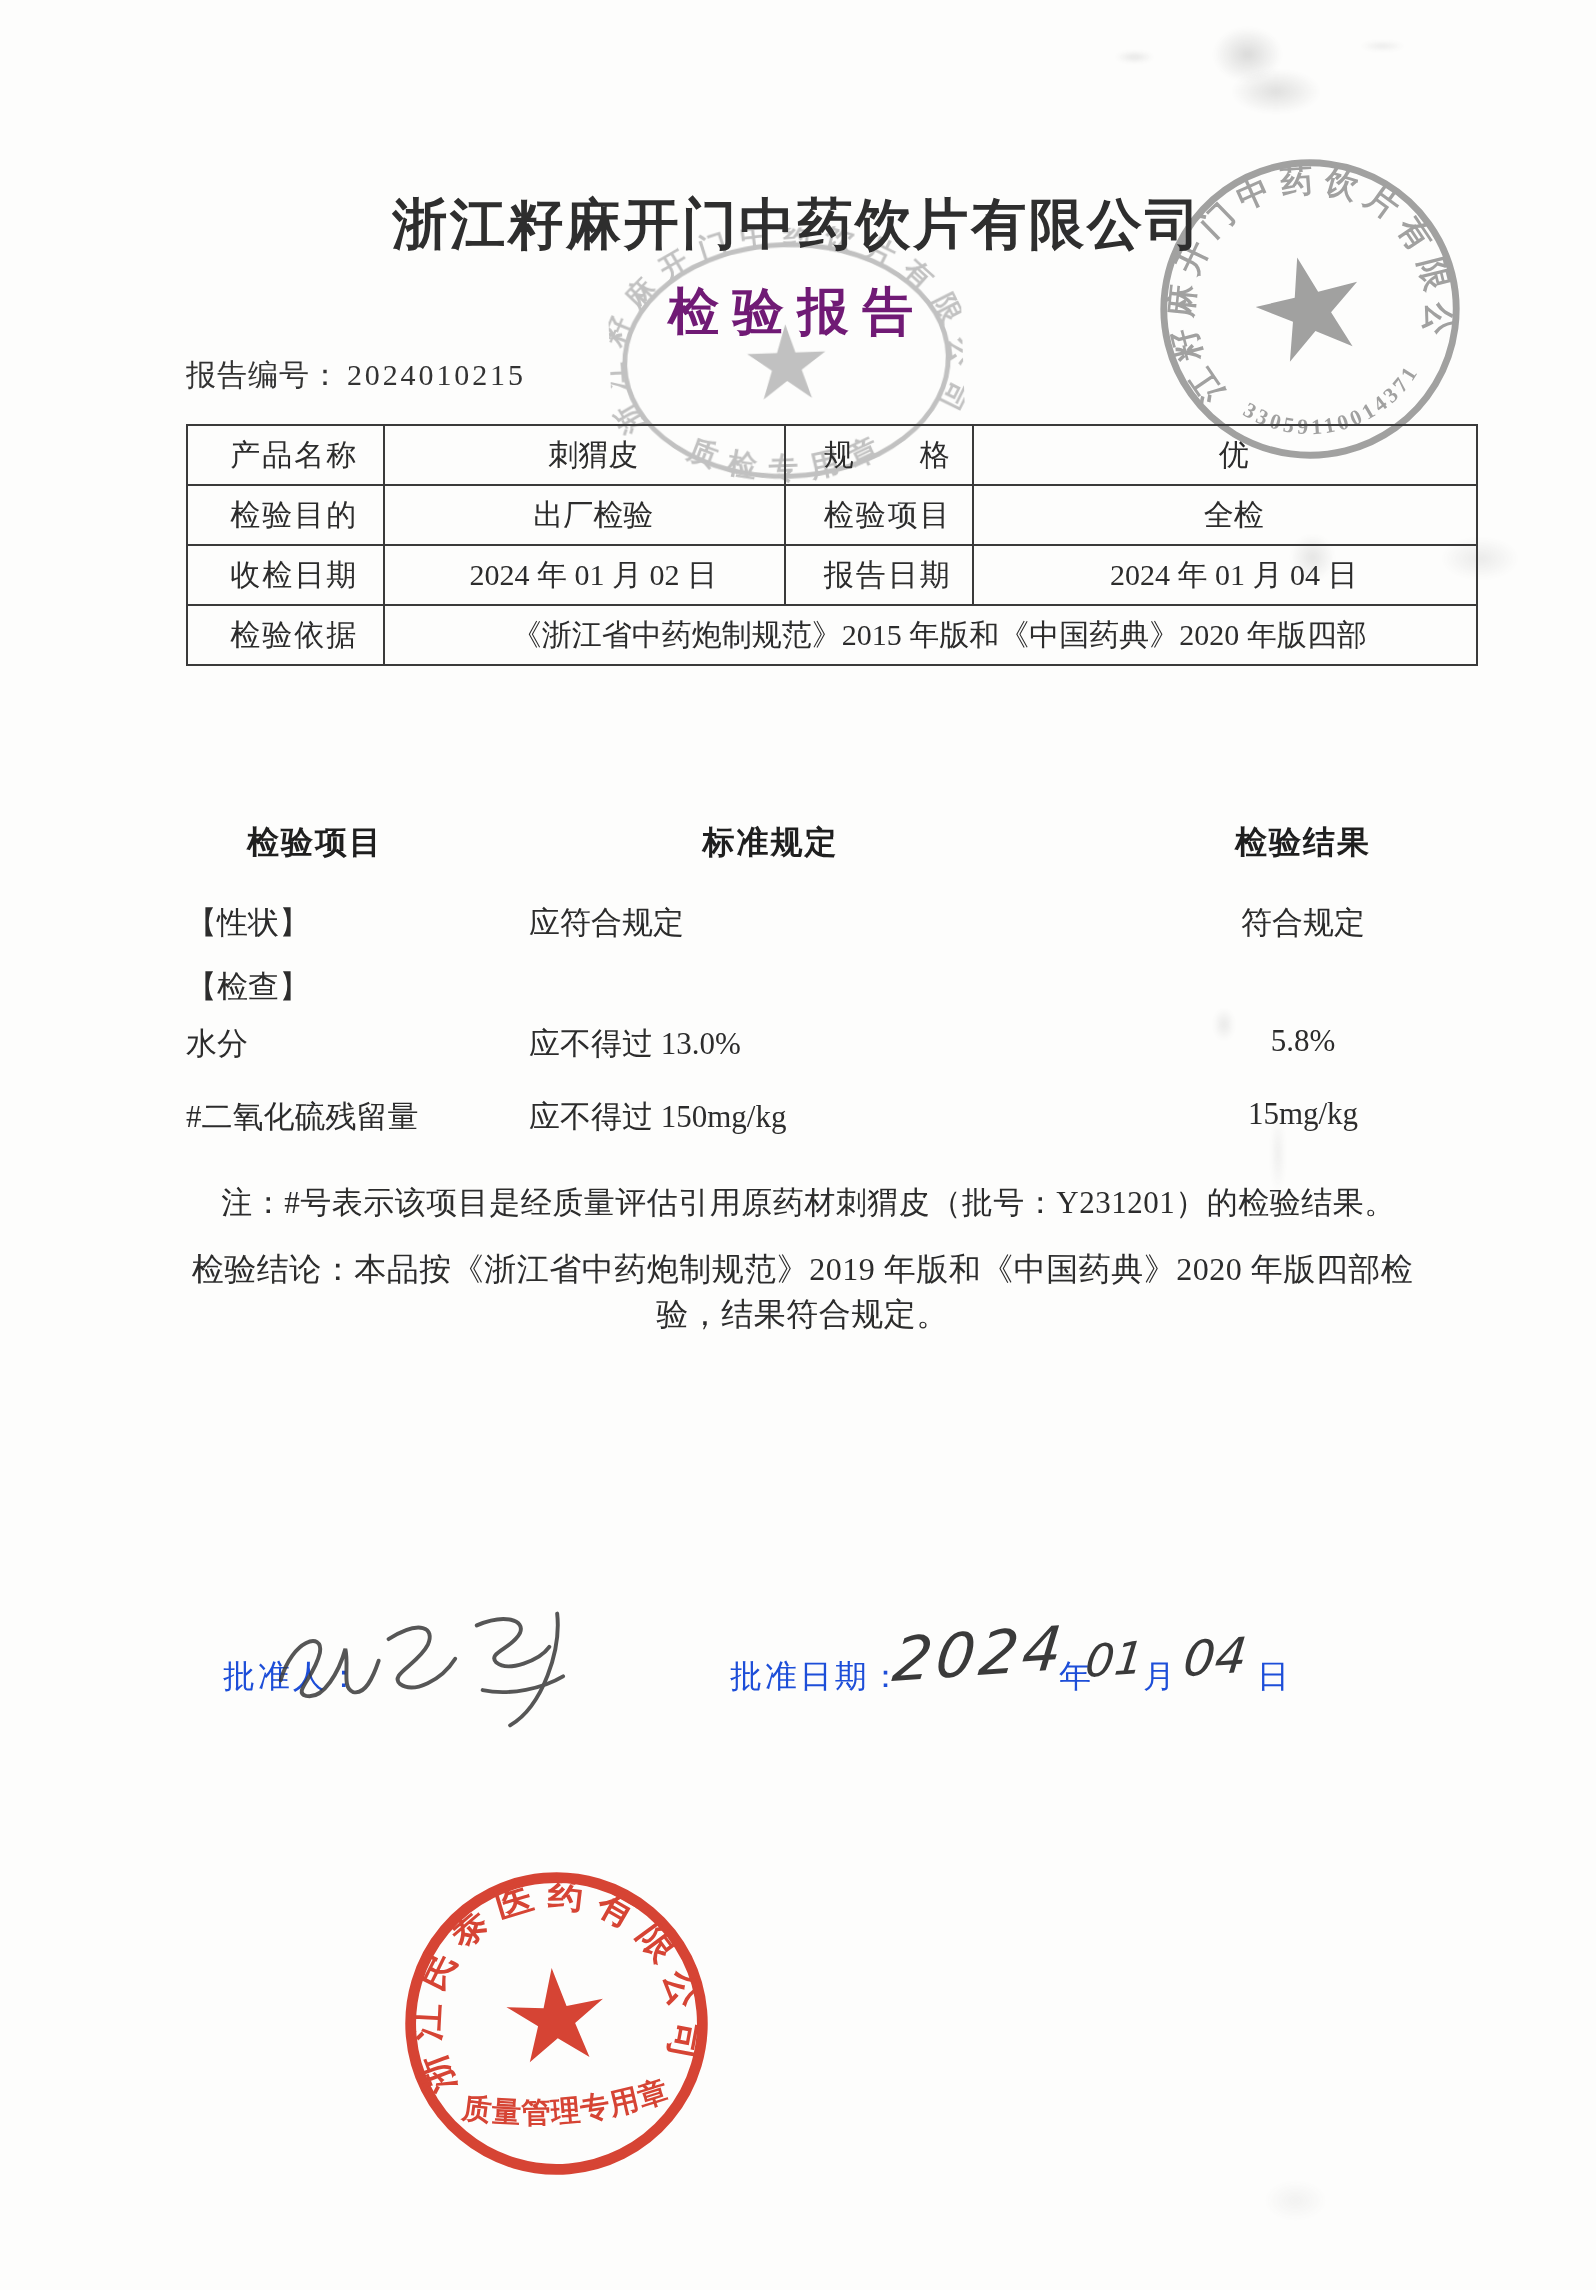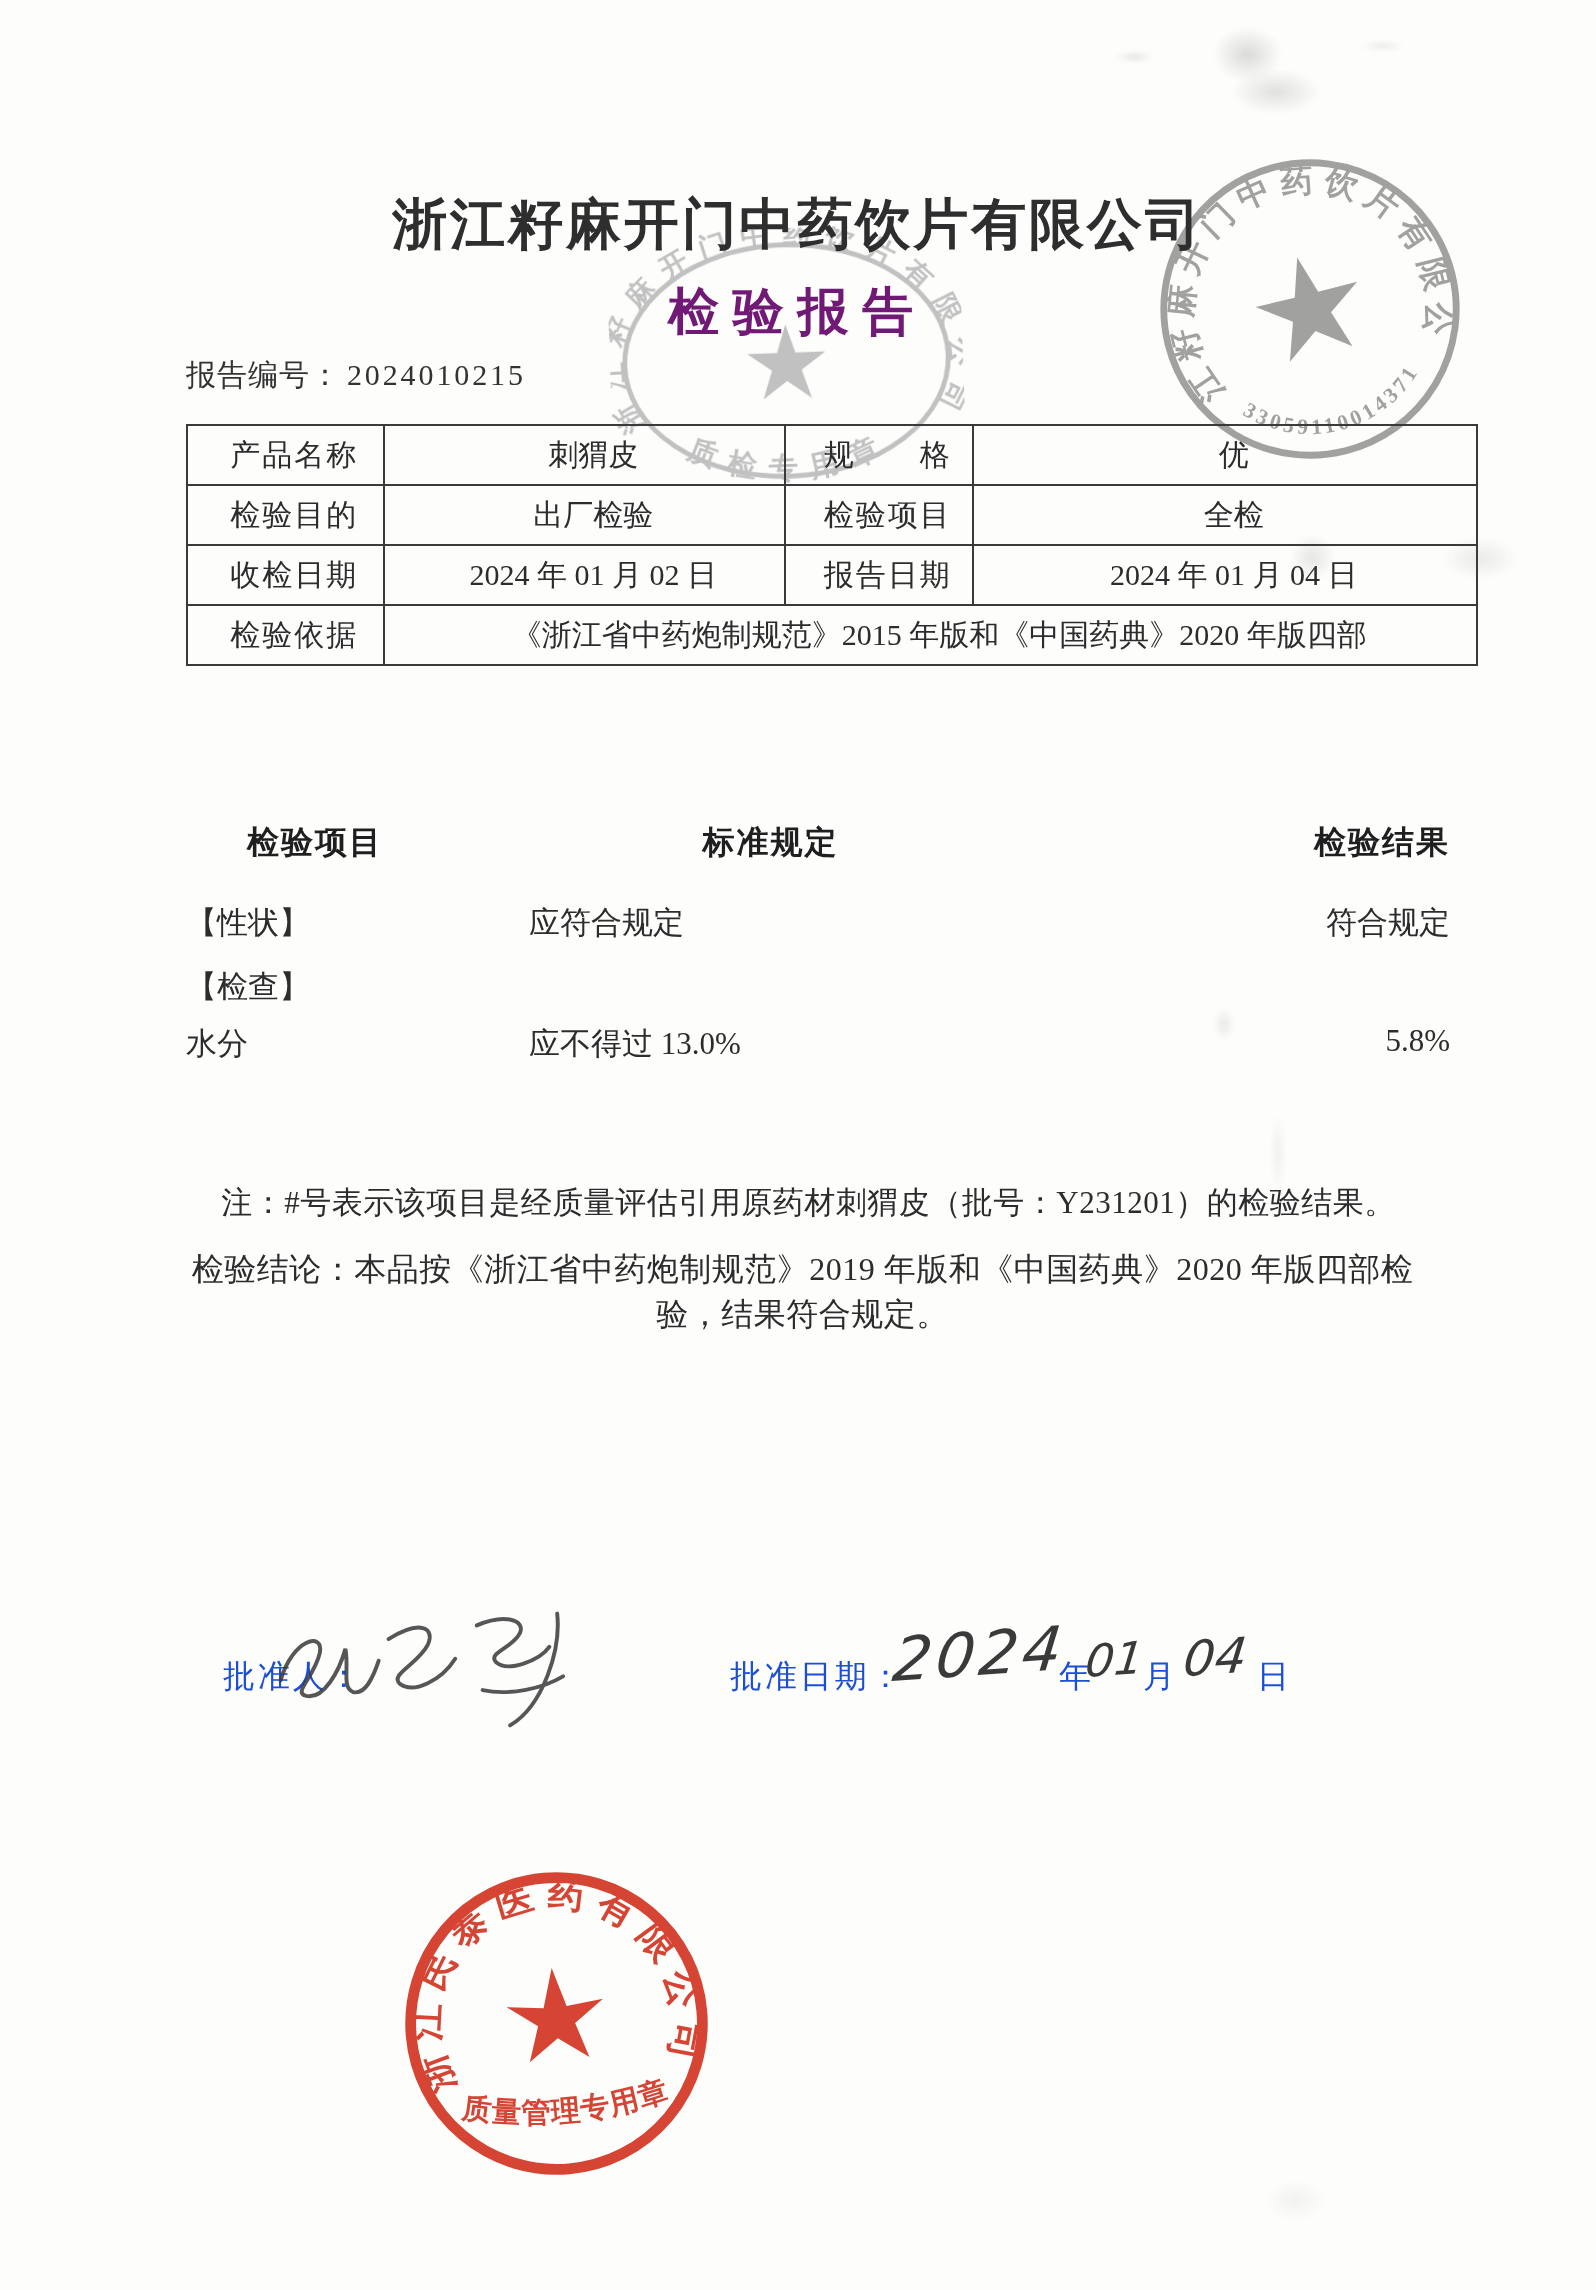--- a/index.html
+++ b/index.html
@@ -29,21 +29,21 @@
     border:2.4px solid #3a3a3a;height:58px;font-size:30px;color:#2c2c2c;
     padding:0 0 0 17.6px;vertical-align:middle;white-space:nowrap;overflow:visible;font-family:Liberation Serif, serif;
   }
   #info-table td.lbl{letter-spacing:2px;}
 
   
   .res-row{position:absolute;left:186px;width:1235px;height:43px;font-size:31px;color:#2c2c2c;}
   .res-row span{position:absolute;top:0;white-space:nowrap;}
   .res-item{left:0;}
   .res-std{left:343px;}
-  .res-val{left:970px;width:294px;text-align:right;}
+  .res-val{left:970px;width:294px;text-align:center;}
   #res-header{font-weight:bold;font-size:32px;color:#1f1f1f;}
   #res-header .res-item{left:61px;letter-spacing:2px;}
   #res-header .res-std-h{left:452px;width:265px;text-align:center;letter-spacing:2px;}
   #res-header .res-val{letter-spacing:2px;}
 
   #note-line{left:186px;top:1182px;width:1245px;font-size:31px;color:#2c2c2c;letter-spacing:0.5px;}
   #conclusion{left:186px;top:1247px;width:1233px;font-size:32px;line-height:1.42;color:#2c2c2c;letter-spacing:0.5px;}
 
   
   #approval{left:0;top:1647px;width:1597px;height:157px;}
@@ -156,20 +156,25 @@
   </div>
   <div class="res-row" style="top:966px">
     <span class="res-item">【检查】</span>
     <span class="res-std"></span>
     <span class="res-val"></span>
   </div>
   <div class="res-row" style="top:1023px">
     <span class="res-item">水分</span>
     <span class="res-std">应不得过 13.0%</span>
     <span class="res-val">5.8%</span>
+  </div>
+  <div class="res-row" style="top:1096px">
+    <span class="res-item">#二氧化硫残留量</span>
+    <span class="res-std">应不得过 150mg/kg</span>
+    <span class="res-val">15mg/kg</span>
   </div>
 
   <div id="note-line" class="abs">注：#号表示该项目是经质量评估引用原药材刺猬皮（批号：Y231201）的检验结果。</div>
   <div id="conclusion" class="abs">检验结论：本品按《浙江省中药炮制规范》2019 年版和《中国药典》2020 年版四部检验，结果符合规定。</div>
 
   <div id="approval" class="abs">
     <span id="lbl-approver" class="plabel">批准人：</span>
     <svg id="signature-svg" width="353" height="157" viewBox="0 0 360 160">
       <g fill="none" stroke="#3a3a3a" stroke-width="4" stroke-linecap="round" opacity=".85">
         <path d="M18,92 C30,50 62,42 58,64 C52,90 30,104 44,108 C62,112 78,82 84,60 C88,78 80,100 92,104 C104,107 112,90 118,72"></path>

